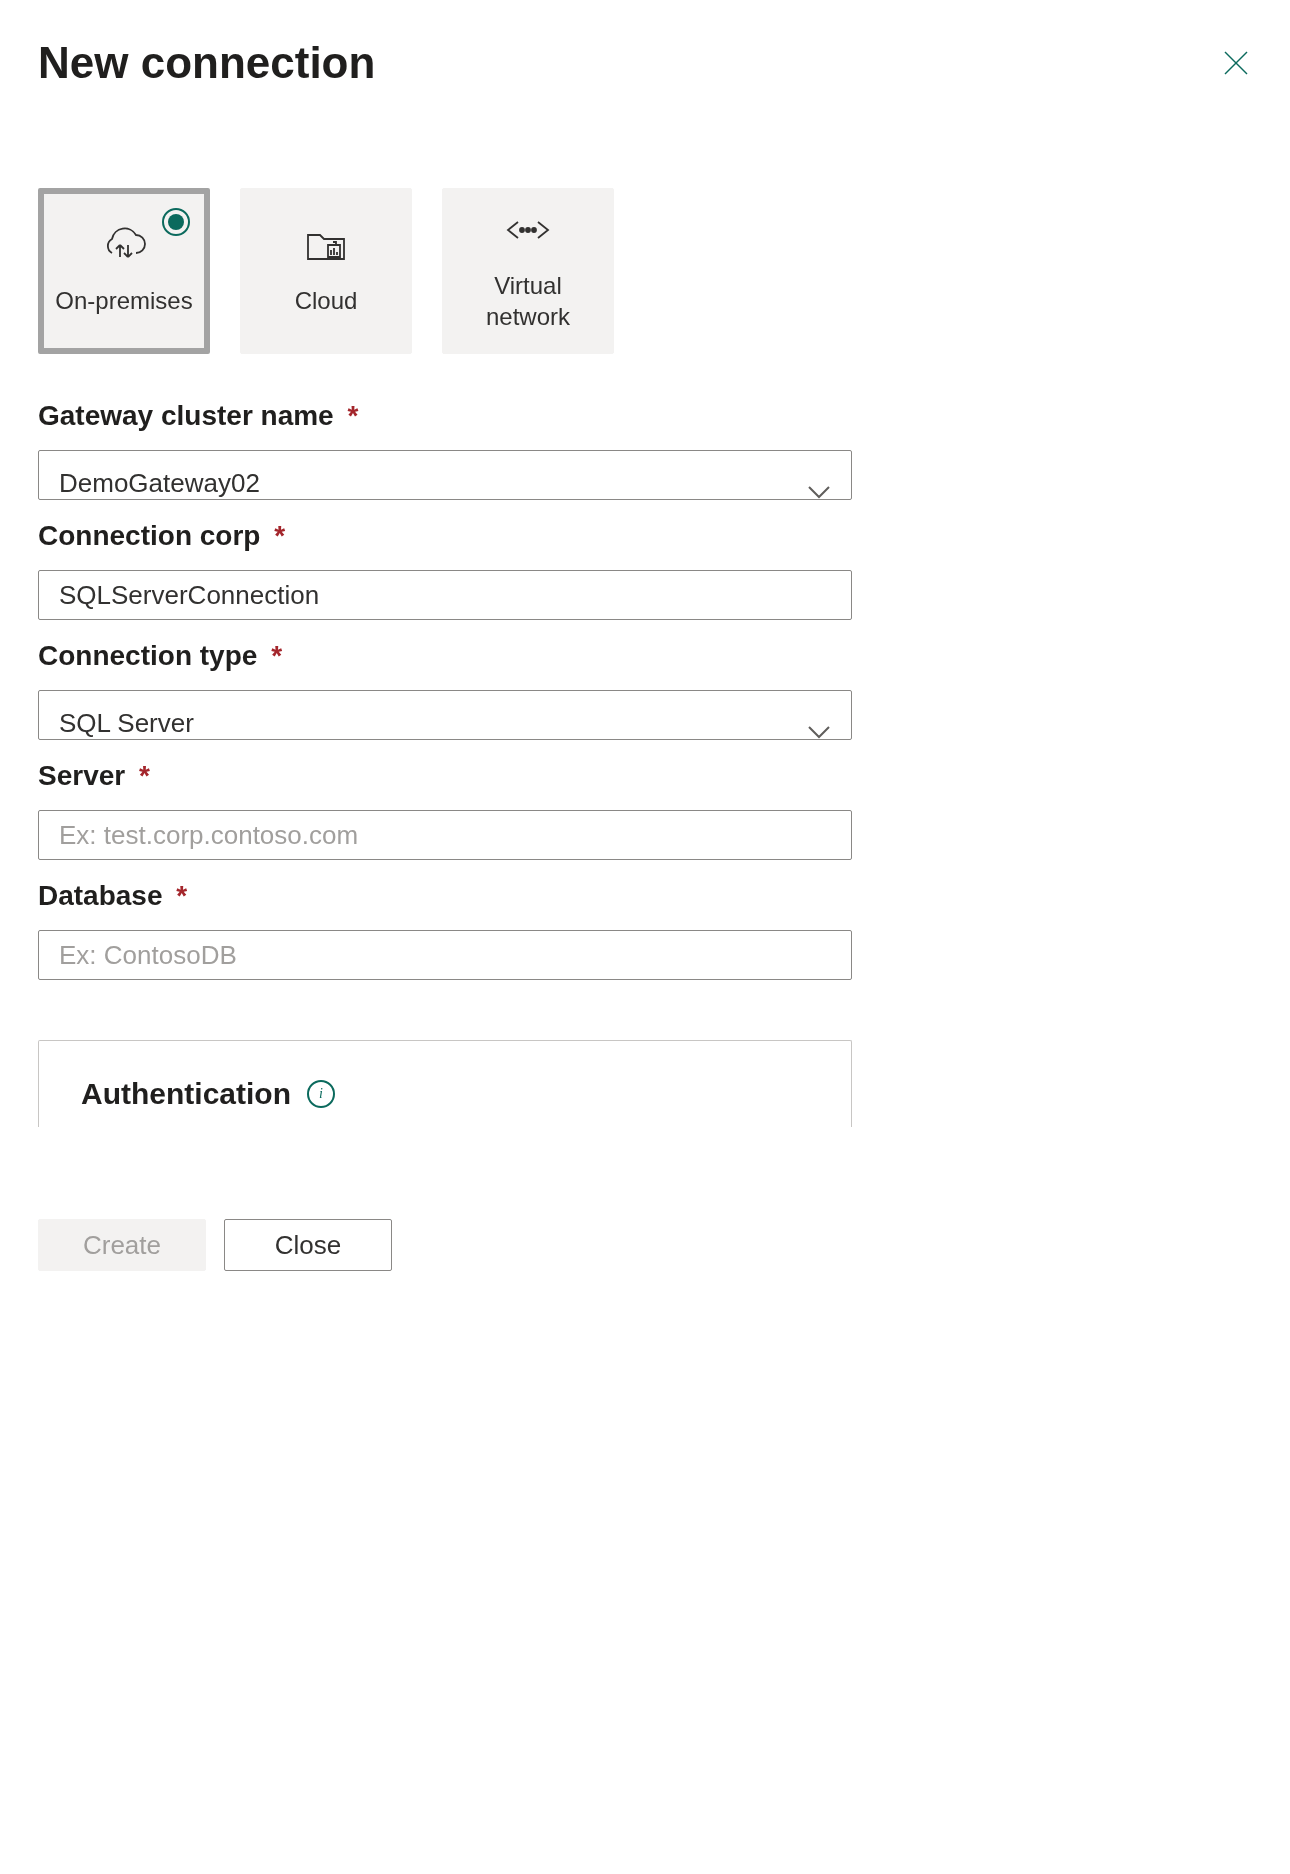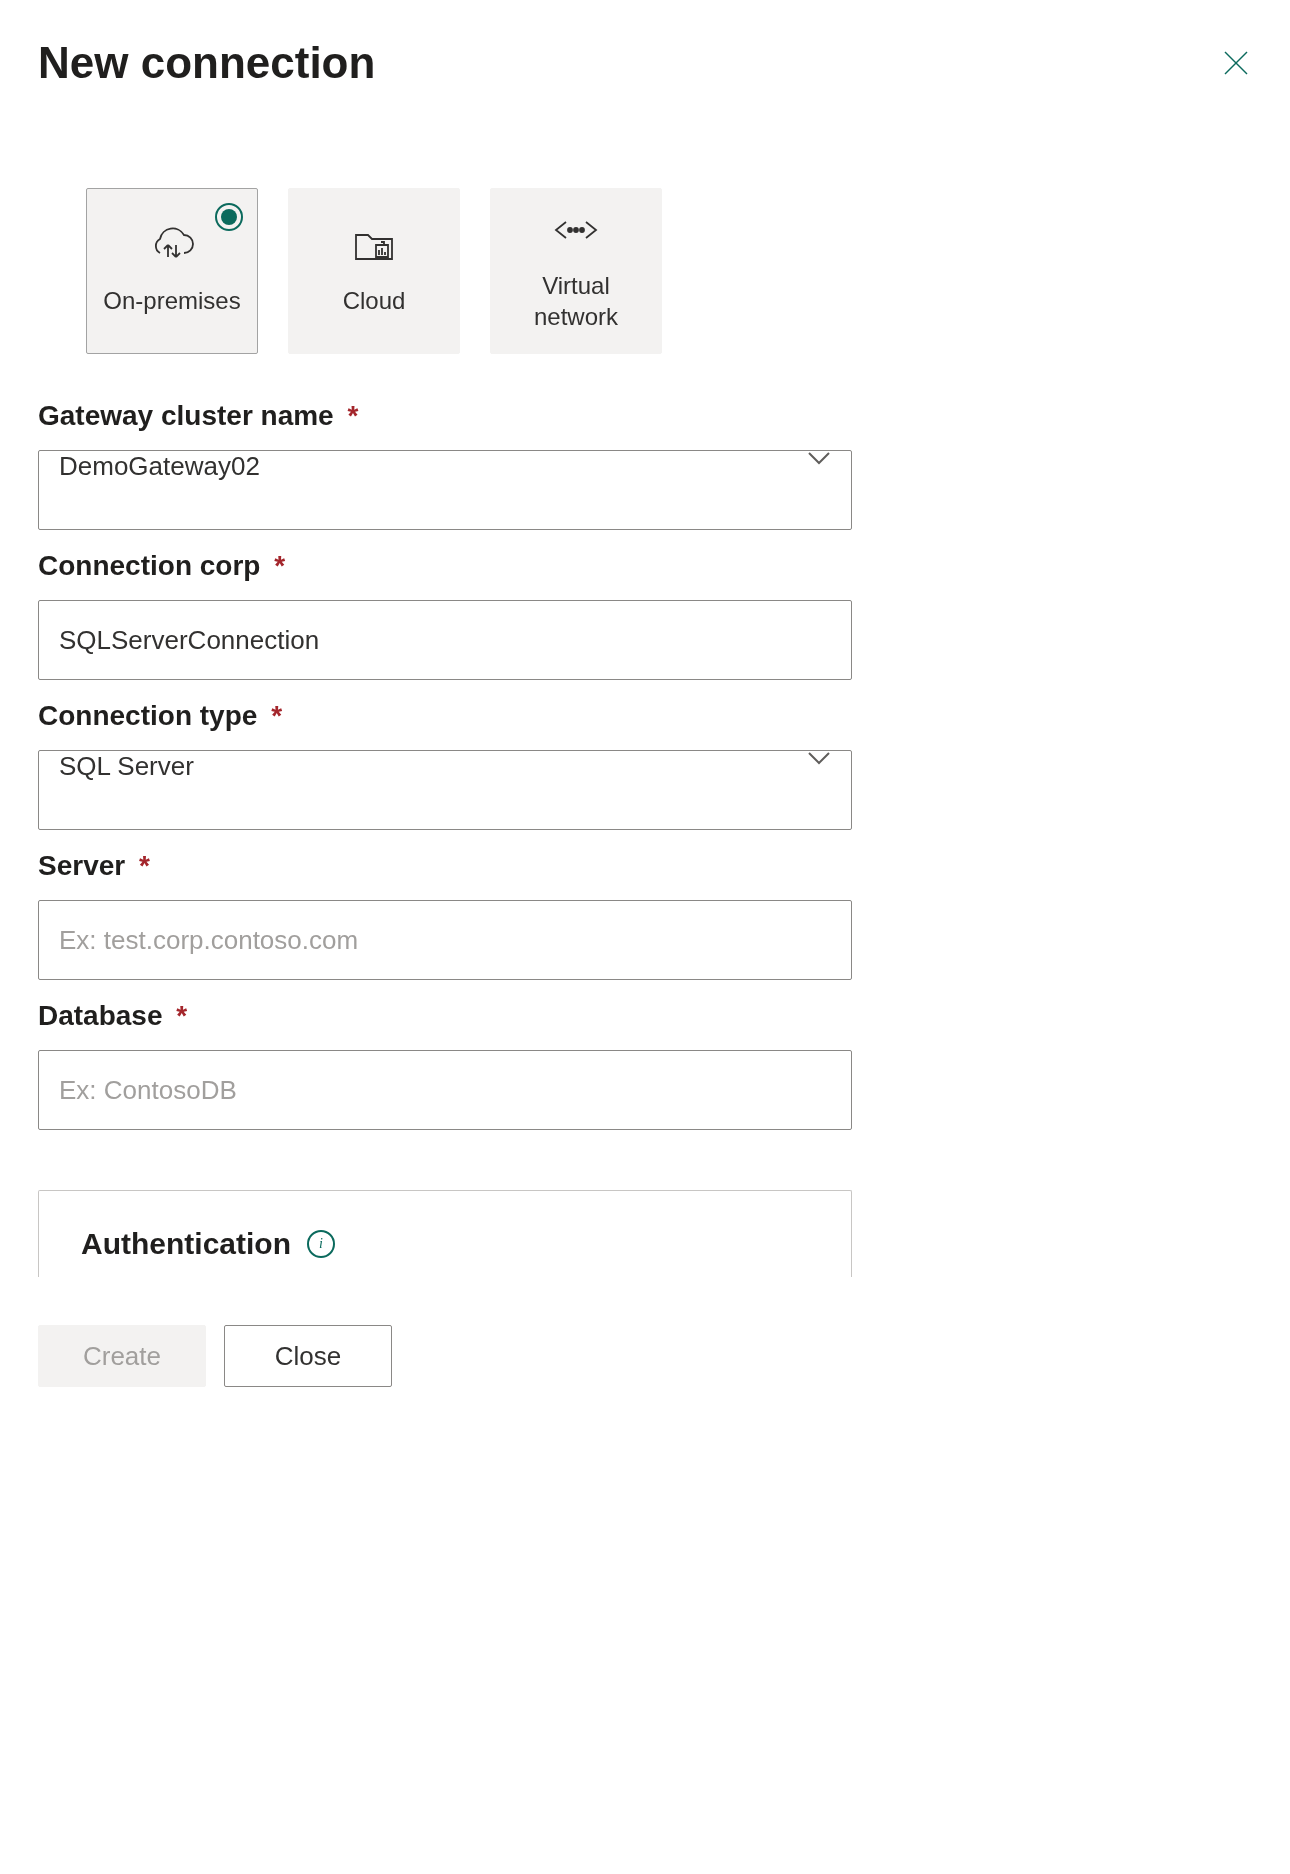--- a/index.html
+++ b/index.html
@@ -44,23 +44,22 @@
       display: flex;
       flex-direction: column;
       align-items: center;
       justify-content: center;
       gap: 20px;
       position: relative;
       cursor: pointer;
       padding: 10px;
     }
     .card.selected {
-      border: 1px solid #a3a3a3;
+      border: 6px solid #a3a3a3;
       background: #f3f2f1;
-      margin-left: 48px;
     }
     .radio-dot {
       position: absolute;
       top: 14px;
       right: 14px;
       width: 28px;
       height: 28px;
       border-radius: 50%;
       border: 2px solid #0b6a5d;
       display: flex;
@@ -93,29 +92,29 @@
       font-size: 28px;
       font-weight: 700;
       color: #201f1e;
       margin-bottom: 18px;
       display: block;
     }
     .req { color: #a4262c; margin-left: 6px; }
     .select, .textinput {
       width: 100%;
       max-width: 814px;
-      height: 80px;
+      height: 50px;
       border: 1px solid #8a8886;
       border-radius: 2px;
       background: #fff;
       padding: 0 20px;
       font-size: 26px;
       color: #323130;
       display: flex;
-      align-items: flex-start;
+      align-items: flex-end;
       justify-content: space-between;
       cursor: pointer;
     }
     .textinput {
       cursor: text;
       font-family: inherit;
     }
     .textinput::placeholder { color: #a19f9d; }
     .chev { display:flex; align-items:center; }
     .chev svg { stroke: #605e5c; stroke-width: 2; fill: none; }
@@ -148,32 +147,33 @@
       font-size: 14px;
       font-family: Georgia, serif;
       font-style: italic;
     }
     .footer {
       display: flex;
       gap: 18px;
       margin-top: 48px;
     }
     .btn {
-      height: 62px;
+      height: 52px;
       min-width: 168px;
       padding: 0 34px;
       font-size: 26px;
       border-radius: 2px;
       cursor: pointer;
       display: flex;
       align-items: center;
       justify-content: center;
       background: #fff;
       border: 1px solid #8a8886;
       color: #323130;
+      margin-top: 44px;
     }
     .btn.primary {
       background: #f3f2f1;
       border: 1px solid #f3f2f1;
       color: #a19f9d;
       cursor: default;
     }
   </style>
 </head>
 <body>

